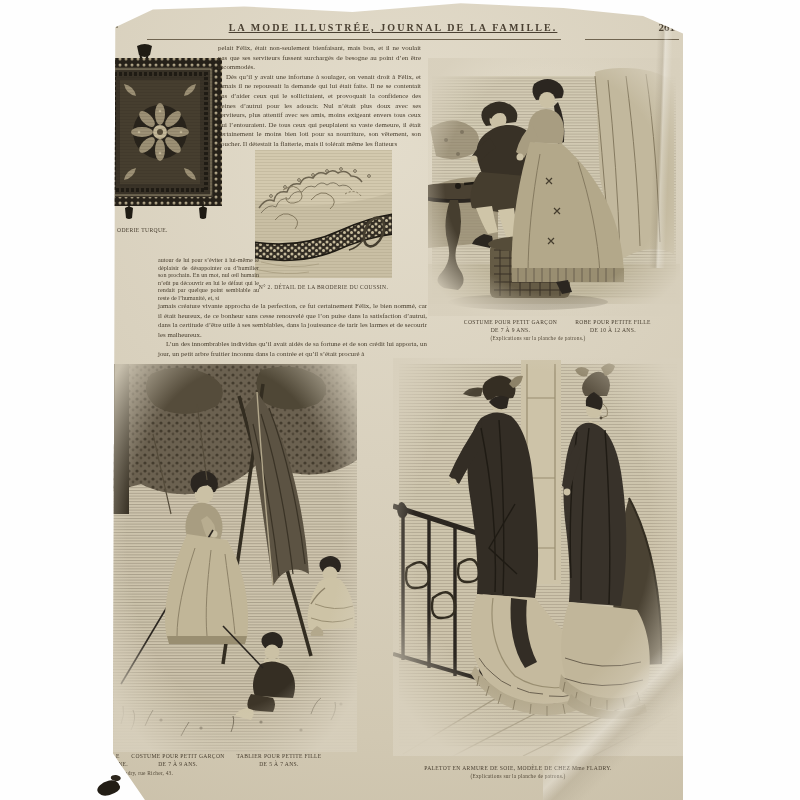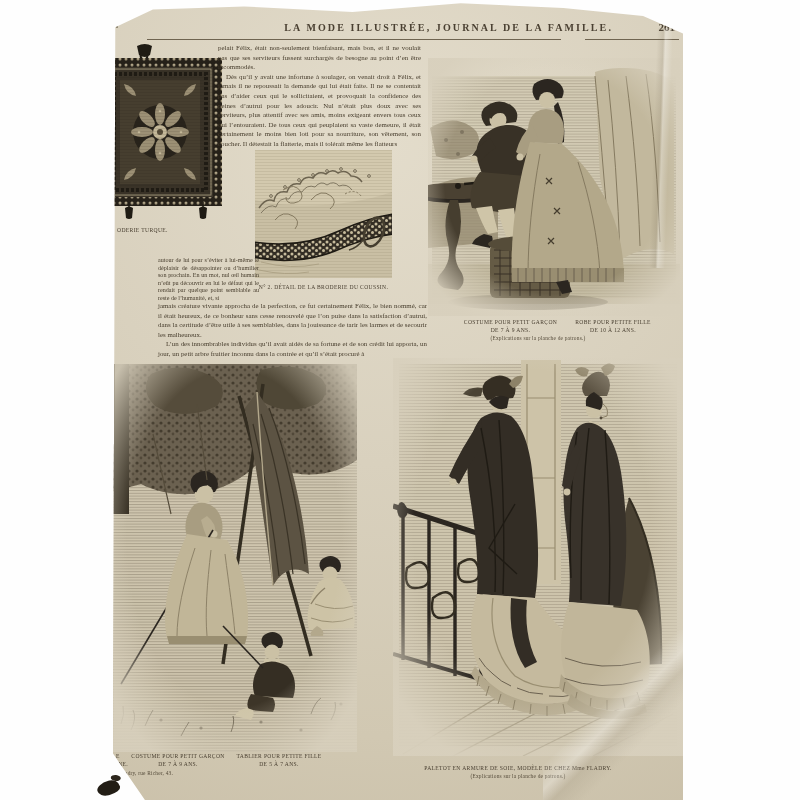--- a/index.html
+++ b/index.html
@@ -13,22 +13,22 @@
     clip-path:polygon(0.4% 3.4%, 7% 1.2%, 23% 0.8%, 42% 1.5%, 61% 0.4%, 79% 1.0%, 93% 2.0%, 100% 4.2%, 100% 100%, 5.6% 100%, 0 94.2%);
     box-shadow:0 0 8px rgba(60,50,30,.25);
   }
   .crease-v{position:absolute;left:540px;top:28px;width:16px;height:240px;
     background:linear-gradient(90deg,transparent,rgba(110,98,76,.16) 40%,rgba(255,255,255,.30) 55%,transparent);
     transform:rotate(2deg);}
   .crease-d{position:absolute;left:430px;top:630px;width:150px;height:170px;
     background:linear-gradient(135deg,transparent 42%,rgba(255,255,255,.28) 50%,rgba(110,98,76,.12) 56%,transparent 66%);}
   .edge-nick{position:absolute;left:3px;top:4px;width:2px;height:24px;background:rgba(90,80,60,.55);}
 
-  .hdr-title{position:absolute;left:60px;right:70px;top:22px;text-align:right;
-    font-size:10px;font-weight:bold;letter-spacing:2.1px;color:#4a4032;white-space:nowrap;}
+  .hdr-title{position:absolute;left:60px;right:70px;top:22px;text-align:center;
+    font-size:10px;font-weight:bold;letter-spacing:2.1px;color:#4a4032;white-space:nowrap;text-decoration:underline;}
   .hdr-num{position:absolute;right:8px;top:21px;font-size:11px;font-weight:bold;color:#4a4032;}
   .hdr-rule{position:absolute;top:39px;height:1px;background:#6f6450;}
   .hdr-rule.r1{left:34px;width:414px;}
   .hdr-rule.r2{left:472px;width:94px;}
 
   .bodytext{position:absolute;color:#463c2c;text-align:justify;}
   .tb1{left:105px;top:43px;width:203px;font-size:6.9px;line-height:9.6px;}
   .tb2{left:45px;top:257px;width:101px;font-size:6.1px;line-height:7.5px;}
   .tb3{left:45px;top:301px;width:269px;font-size:6.9px;line-height:9.5px;}
   .bodytext p{margin:0;}

